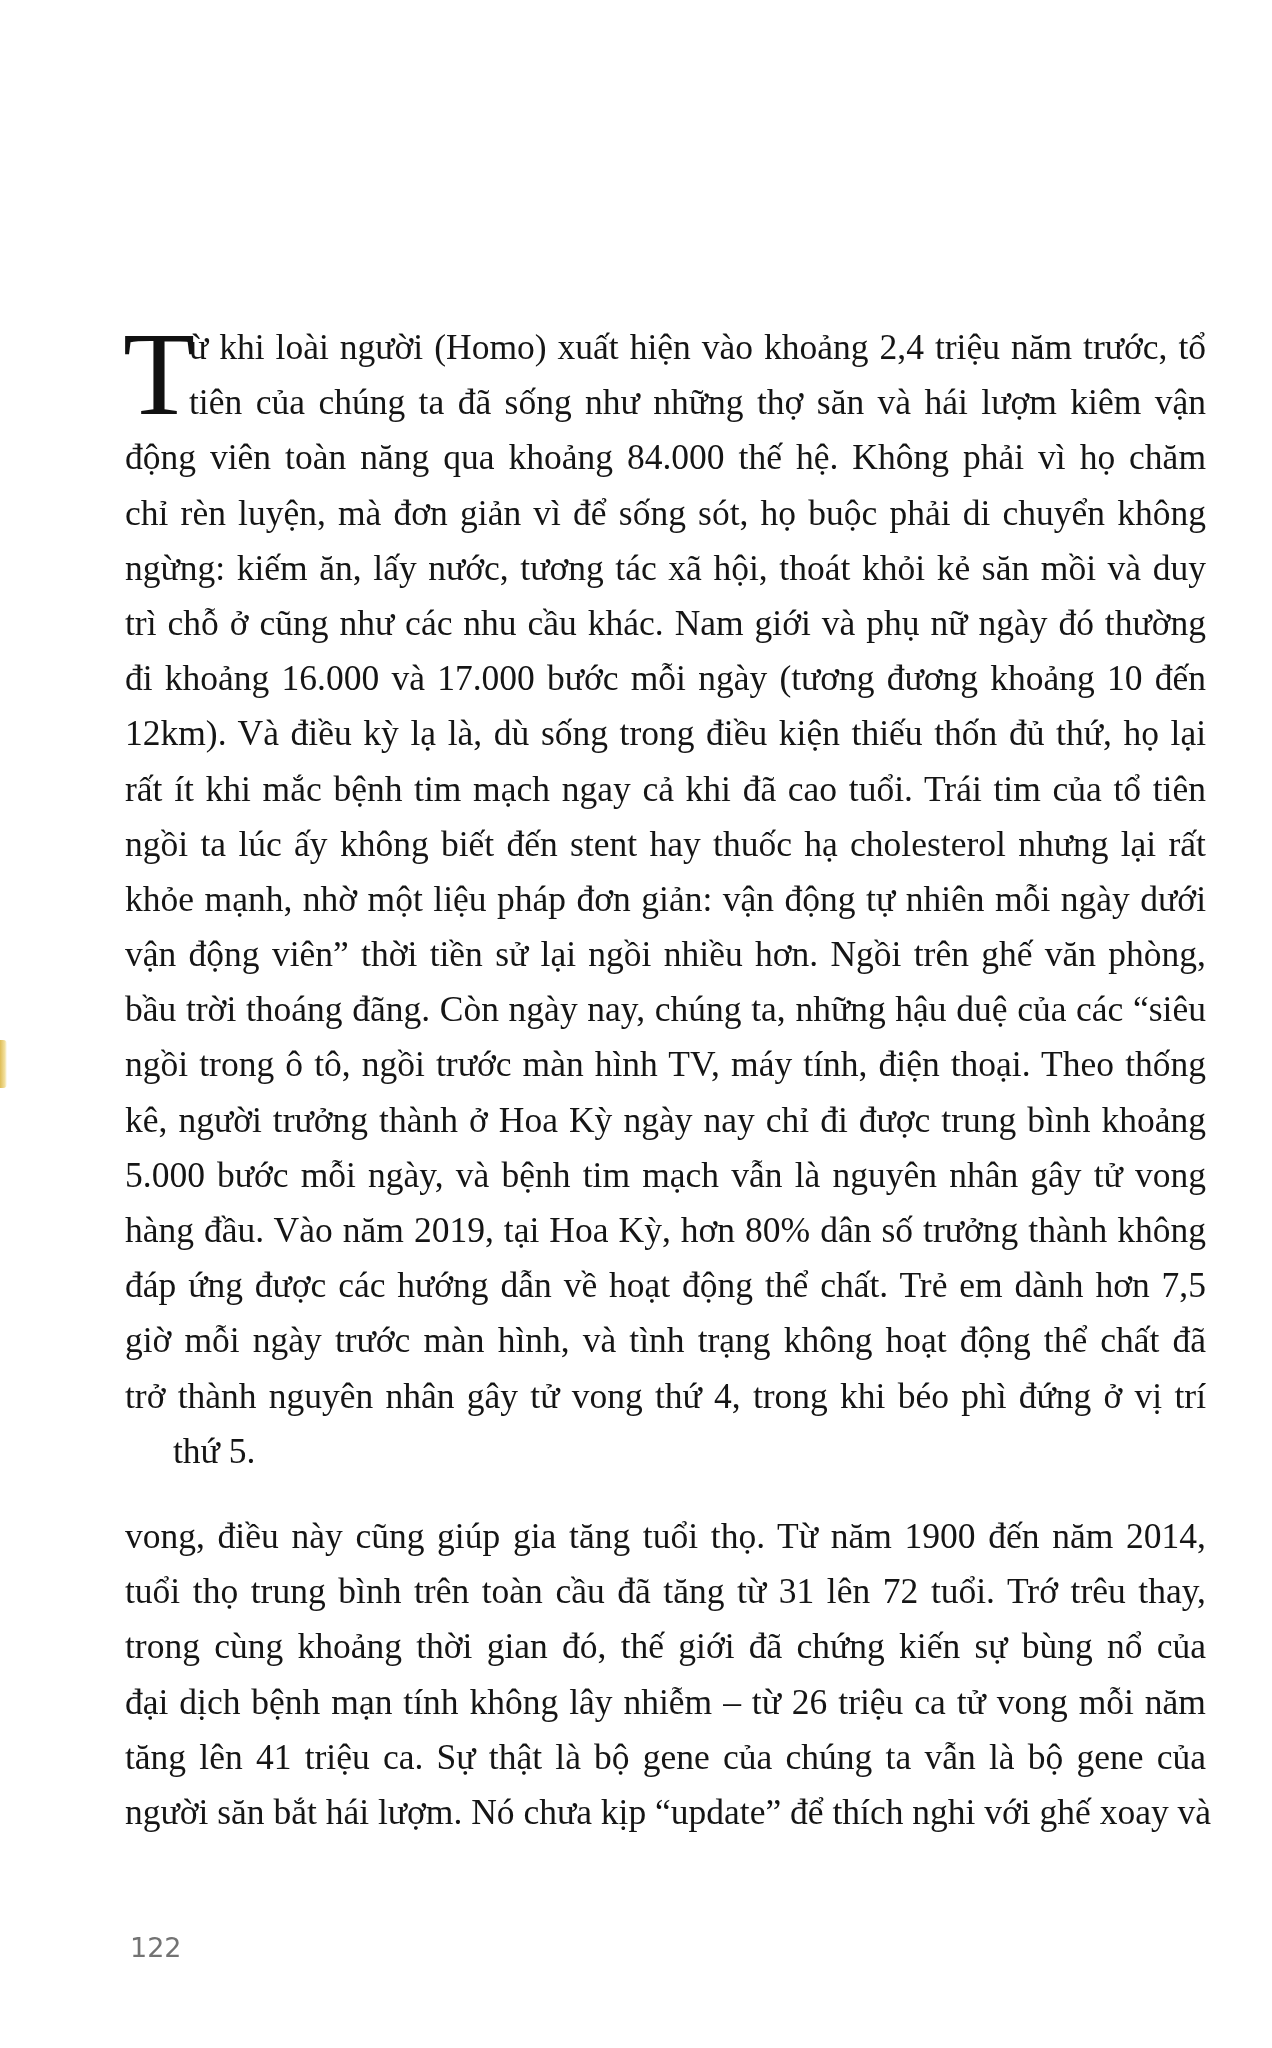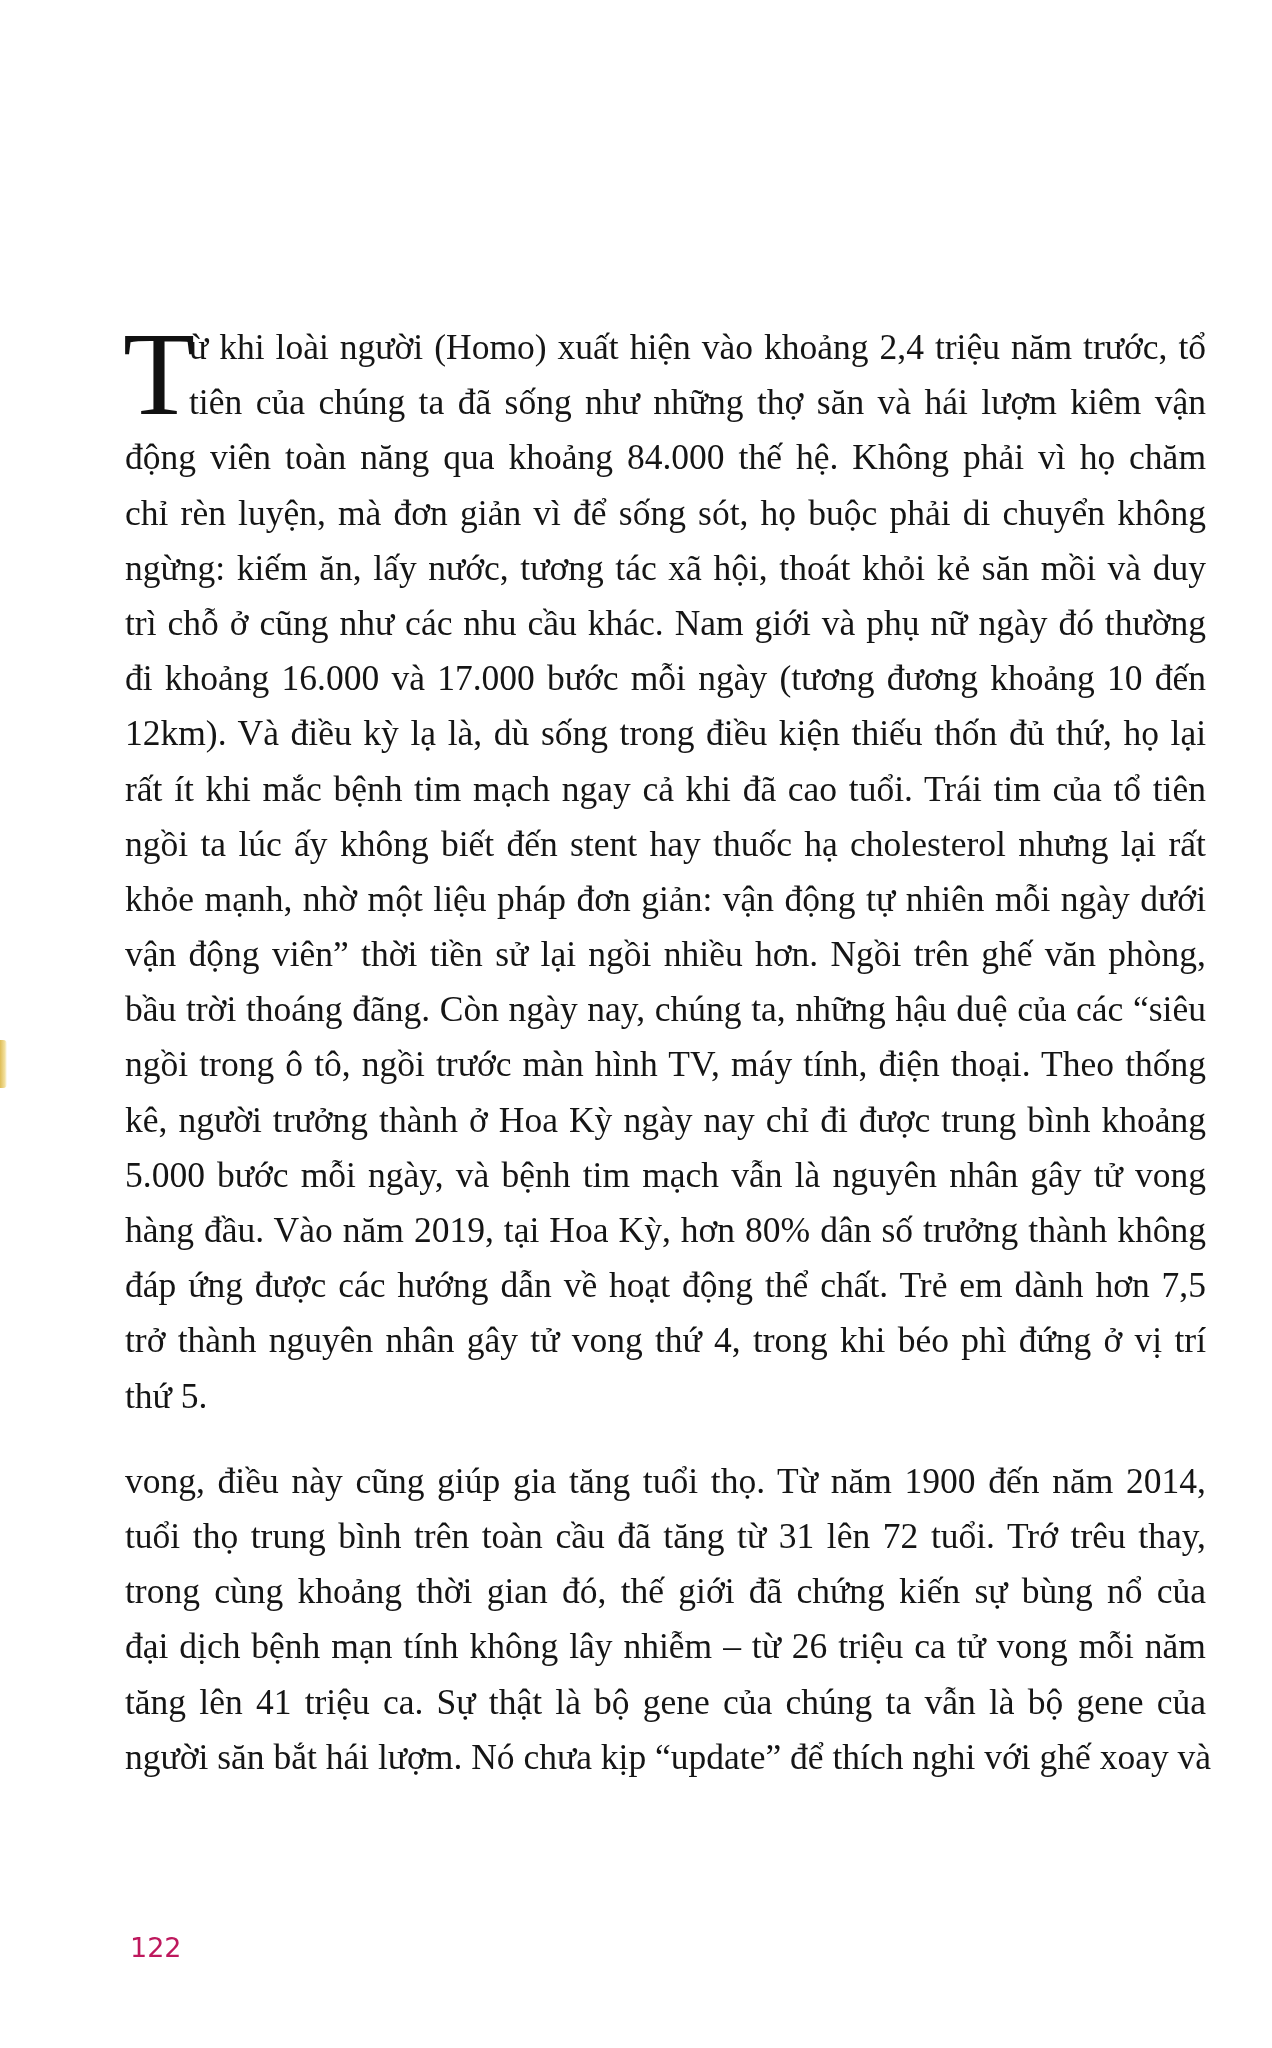--- a/index.html
+++ b/index.html
@@ -15,34 +15,34 @@
     background: linear-gradient(90deg, #d9b23a, #f1dc8f 70%, rgba(255,255,255,0));
     border-radius: 0 4px 4px 0; opacity: 0.85;
   }
   .body-text { position: absolute; left: 125px; top: 320px; width: 1081px; }
   .line {
     display: block; height: 55.2px; line-height: 55.2px;
     font-size: 35.5px; white-space: nowrap;
     text-align: justify; text-align-last: justify;
     overflow: visible;
   }
-  .line.last { text-align-last: left; }
+  .line.last { text-align-last: left; margin-left: 48px; }
   .line.indent { padding-left: 56px; }
   .line.dc { padding-left: 64px; }
   .para-gap { height: 30px; }
   .dropcap {
     position: absolute; left: -2px; top: 7px;
     font-size: 118px; line-height: 96px; height: 100px;
     font-family: "Liberation Serif", "DejaVu Serif", serif;
     color: #111;
   }
   .page-number {
     position: absolute; left: 130px; top: 1932px;
     font-family: "DejaVu Sans", "Liberation Sans", sans-serif;
-    font-size: 27px; color: #be185d;
+    font-size: 27px; color: #737373;
   }
 </style>
 </head>
 <body>
 
 <div class="page">
   <div class="edge-mark"></div>
 
   <div class="body-text">
     <span class="dropcap">T</span>
@@ -59,20 +59,21 @@
       <span class="line">rất ít khi mắc bệnh tim mạch ngay cả khi đã cao tuổi. Trái tim của tổ tiên</span>
       <span class="line">ngồi ta lúc ấy không biết đến stent hay thuốc hạ cholesterol nhưng lại rất</span>
       <span class="line">khỏe mạnh, nhờ một liệu pháp đơn giản: vận động tự nhiên mỗi ngày dưới</span>
       <span class="line">vận động viên” thời tiền sử lại ngồi nhiều hơn. Ngồi trên ghế văn phòng,</span>
       <span class="line">bầu trời thoáng đãng. Còn ngày nay, chúng ta, những hậu duệ của các “siêu</span>
       <span class="line">ngồi trong ô tô, ngồi trước màn hình TV, máy tính, điện thoại. Theo thống</span>
       <span class="line">kê, người trưởng thành ở Hoa Kỳ ngày nay chỉ đi được trung bình khoảng</span>
       <span class="line">5.000 bước mỗi ngày, và bệnh tim mạch vẫn là nguyên nhân gây tử vong</span>
       <span class="line">hàng đầu. Vào năm 2019, tại Hoa Kỳ, hơn 80% dân số trưởng thành không</span>
       <span class="line">đáp ứng được các hướng dẫn về hoạt động thể chất. Trẻ em dành hơn 7,5</span>
+      <span class="line">giờ mỗi ngày trước màn hình, và tình trạng không hoạt động thể chất đã</span>
       <span class="line">trở thành nguyên nhân gây tử vong thứ 4, trong khi béo phì đứng ở vị trí</span>
       <span class="line last">thứ 5.</span>
     </div>
 
     <div class="para-gap"></div>
 
     <div>
       <span class="line">vong, điều này cũng giúp gia tăng tuổi thọ. Từ năm 1900 đến năm 2014,</span>
       <span class="line">tuổi thọ trung bình trên toàn cầu đã tăng từ 31 lên 72 tuổi. Trớ trêu thay,</span>
       <span class="line">trong cùng khoảng thời gian đó, thế giới đã chứng kiến sự bùng nổ của</span>

